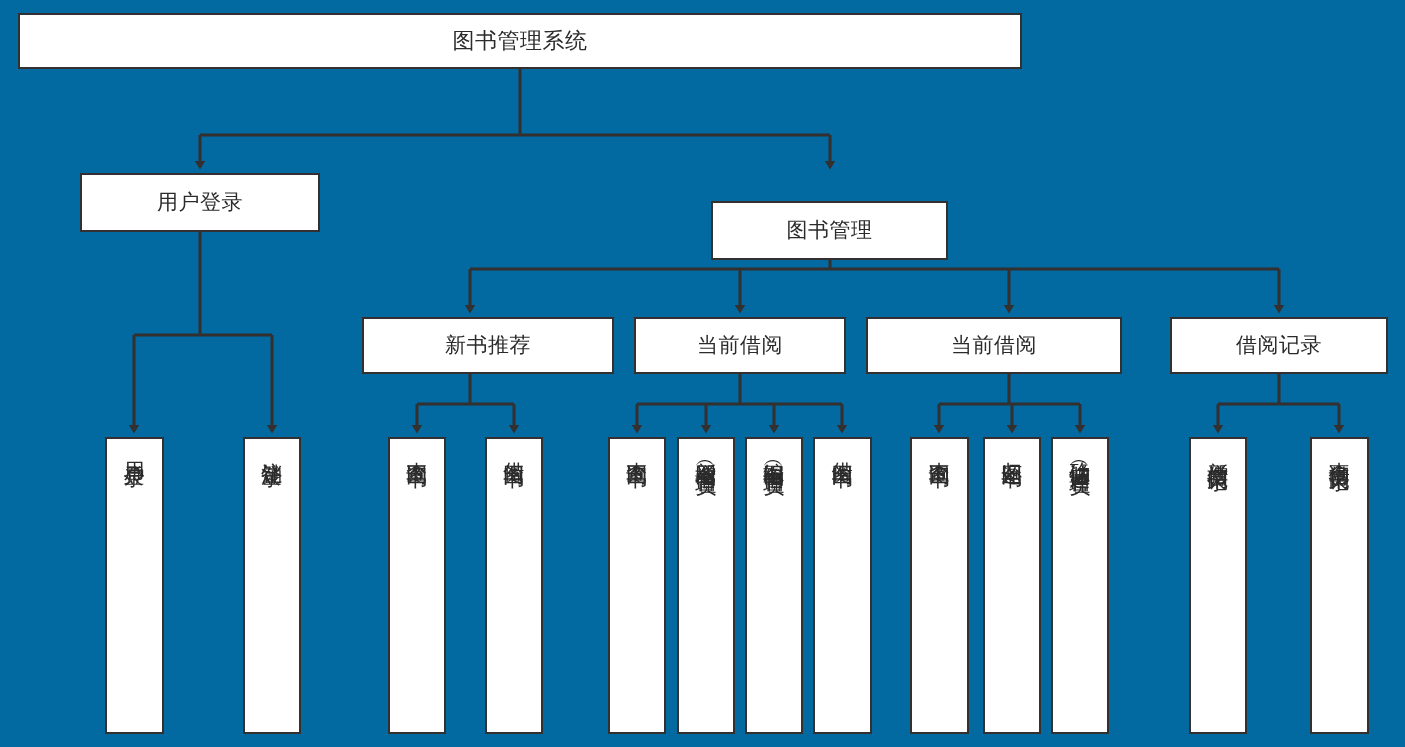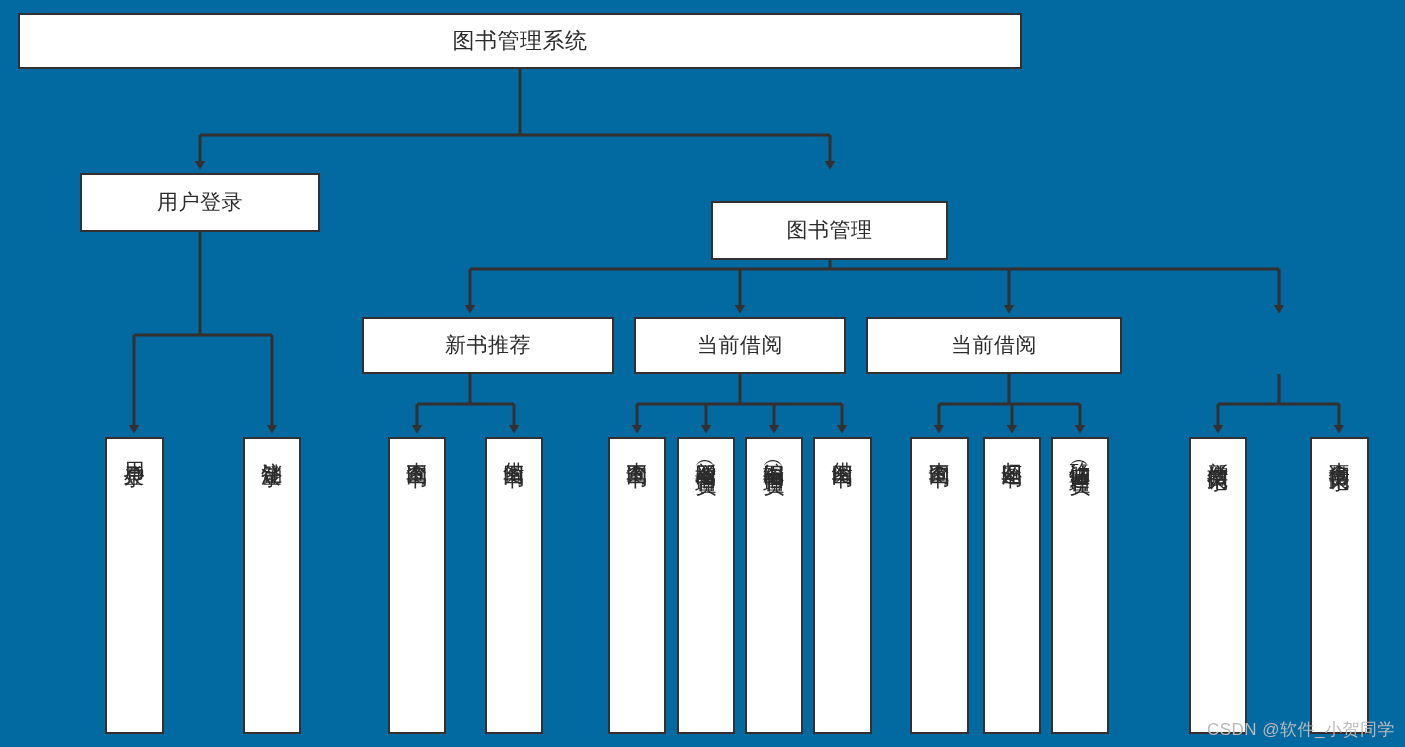--- a/index.html
+++ b/index.html
@@ -144,20 +144,23 @@
   </div>
 
   <div class="node" style="left:634px; top:317px; width:212px; height:57px;">
     <span class="label">当前借阅</span>
   </div>
 
   <div class="node" style="left:866px; top:317px; width:256px; height:57px;">
     <span class="label">当前借阅</span>
   </div>
 
+  <div class="node" style="left:1170px; top:317px; width:218px; height:57px;">
+    <span class="label">借阅记录</span>
+  </div>
 
   <div class="node vertical" style="left:105px; top:437px; width:59px; height:297px;">
     <span class="label">用户登录</span>
   </div>
 
   <div class="node vertical" style="left:243px; top:437px; width:58px; height:297px;">
     <span class="label">注销登录</span>
   </div>
 
   <div class="node vertical" style="left:388px; top:437px; width:58px; height:297px;">
@@ -197,15 +200,14 @@
   </div>
 
   <div class="node vertical" style="left:1189px; top:437px; width:58px; height:297px;">
     <span class="label">新增借阅记录</span>
   </div>
 
   <div class="node vertical" style="left:1310px; top:437px; width:59px; height:297px;">
     <span class="label">查询借阅记录</span>
   </div>
 
-  <div class="watermark">CSDN @软件_小贺同学</div>
 
 </div>
 
 </body></html>

